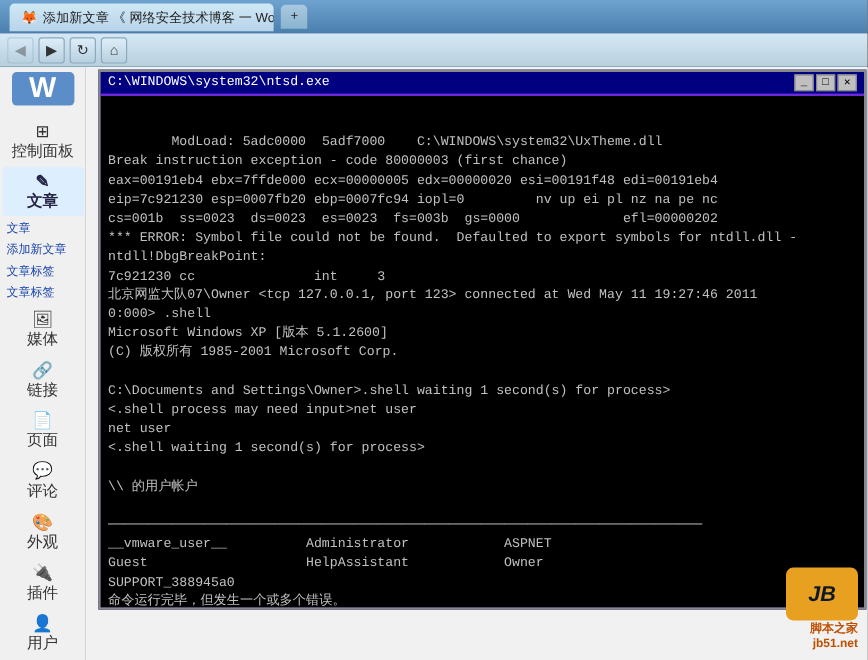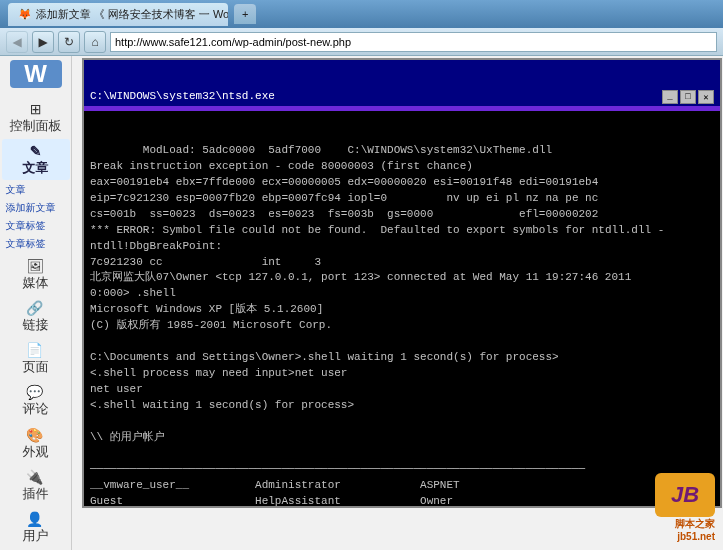--- a/index.html
+++ b/index.html
@@ -167,25 +167,24 @@
       display: flex;
       flex-direction: column;
       font-family: 'Courier New', monospace;
     }
     .cmd-titlebar {
       background: #000080;
       color: white;
       font-size: 11px;
       padding: 2px 6px;
       display: flex;
-      align-items: flex-start;
+      align-items: center;
       justify-content: space-between;
-      border-bottom: 5px solid #6d28d9;
+      border-bottom: 2px solid #6d28d9;
       flex-shrink: 0;
-      margin-top: 28px;
     }
     .cmd-controls {
       display: flex;
       gap: 2px;
     }
     .cmd-ctrl-btn {
       width: 16px;
       height: 14px;
       background: #c0c0c0;
       border: 1px solid #888;
@@ -220,22 +219,22 @@
     }
     .brand-logo-box {
       width: 60px;
       height: 44px;
       background: #e8a020;
       border-radius: 6px;
       display: flex;
       align-items: center;
       justify-content: center;
       font-weight: bold;
-      font-size: 22px;
-      color: #701a75;
+      font-size: 18px;
+      color: #0f172a;
       font-style: italic;
     }
     .brand-text {
       font-size: 10px;
       color: #c05000;
       font-weight: bold;
     }
   </style>
 </head>
 <body>
@@ -257,21 +256,20 @@
   </div>
   <div class="nav-btn">
     <span>▶</span>
   </div>
   <div class="nav-btn">
     <span>↻</span>
   </div>
   <div class="nav-btn">
     <span>⌂</span>
   </div>
-  <input class="address-bar" type="text" value="http://www.safe121.com/wp-admin/post-new.php" style="">
 </div>
 
 <div class="browser-main">
 
   <div class="sidebar">
     <div class="sidebar-logo">
       <span>W</span>
     </div>
     <div class="sidebar-item">
       <span class="sidebar-icon">⊞</span>

